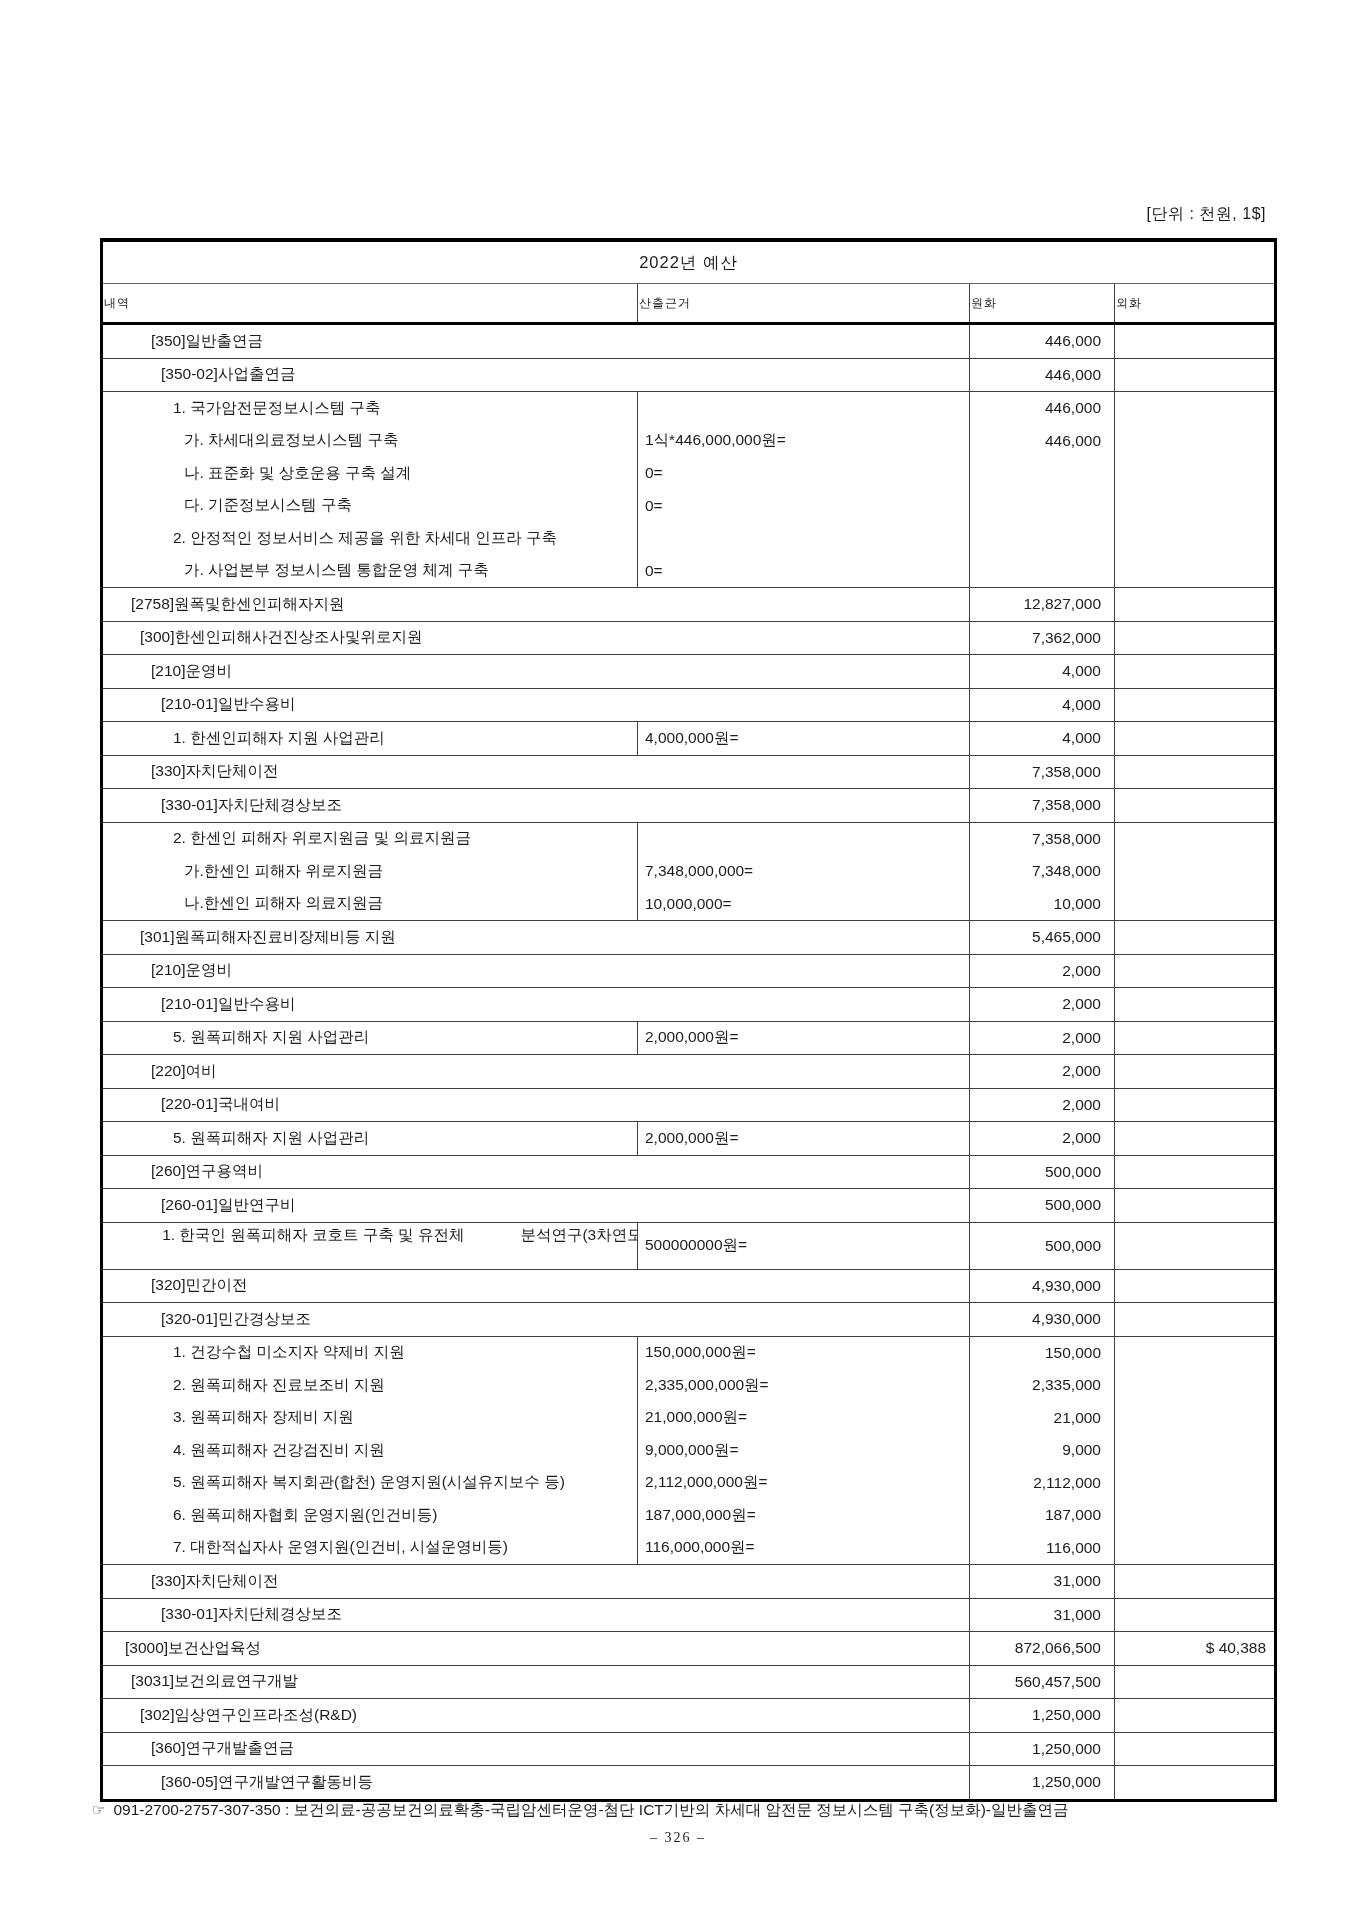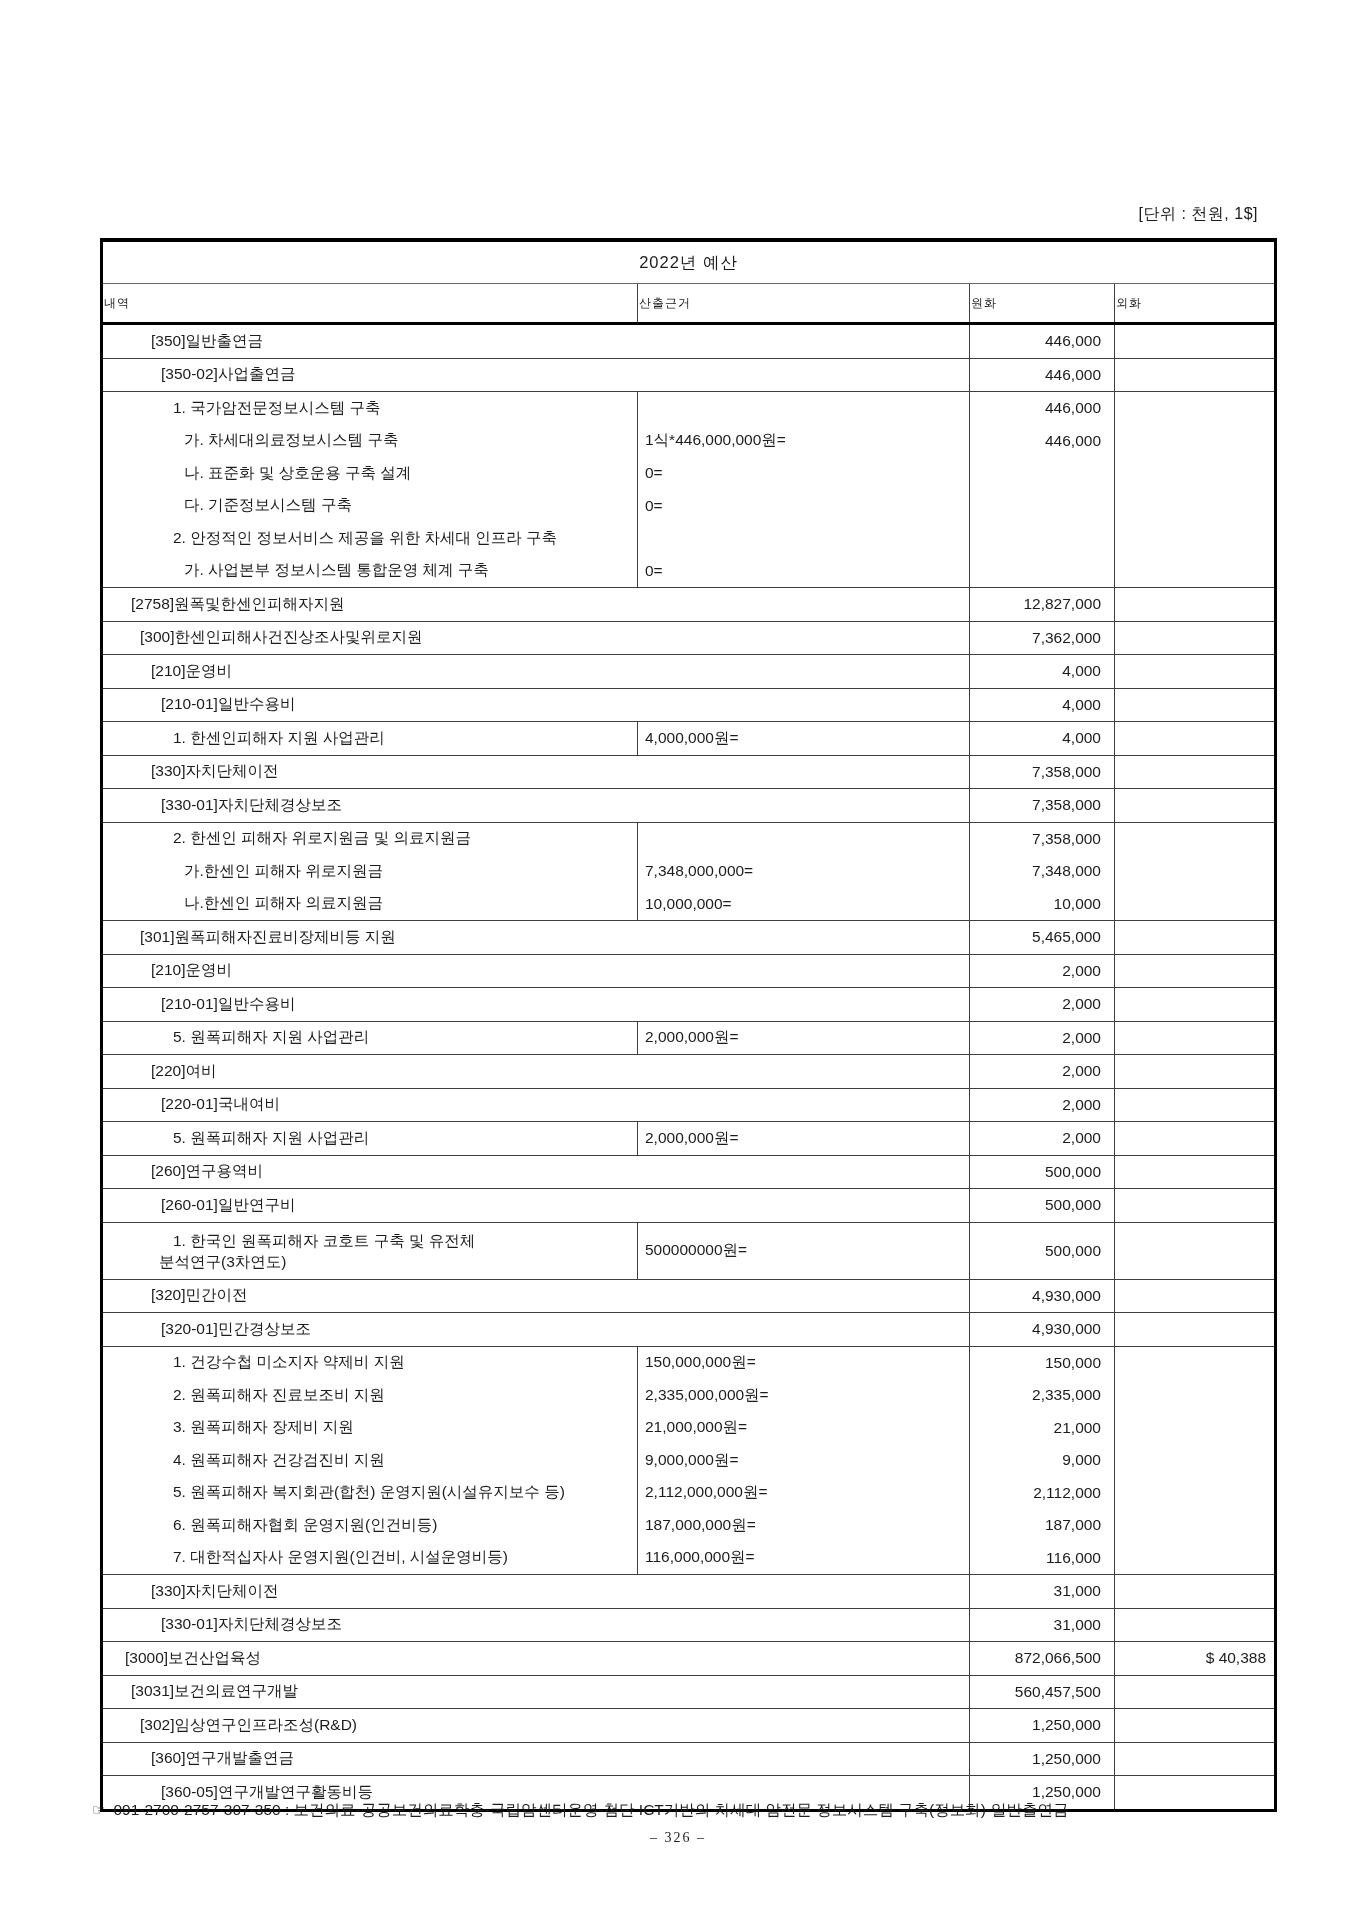--- a/index.html
+++ b/index.html
@@ -6,21 +6,21 @@
     margin: 0; padding: 0;
     background: #ffffff;
     width: 1356px; height: 1920px;
     font-family: "Liberation Sans", sans-serif;
     color: #1c1c1c;
     position: relative;
   }
   .unit-label {
     position: absolute;
     top: 204px;
-    right: 98px;
+    right: 90px;
     font-size: 16px;
     letter-spacing: 0.5px;
     white-space: nowrap;
   }
   table.budget {
     position: absolute;
     left: 100px; top: 238px;
     width: 1174px;
     border-collapse: collapse;
     table-layout: fixed;
@@ -81,21 +81,21 @@
     display: flex;
     align-items: center;
     white-space: nowrap;
     overflow: hidden;
   }
   .bl.num { justify-content: flex-end; padding-right: 13px; }
   .bl.basis { padding-left: 7px; }
 
   
   tr.two-line td { height: 46px; }
-  .tl-wrap { display: flex; flex-direction: column; justify-content: center; height: 56px; }
+  .tl-wrap { display: flex; flex-direction: row; justify-content: center; height: 44px; }
   .tl-line1 { line-height: 21px; }
   .tl-line2 { line-height: 21px; padding-left: 56px; }
   tr.two-line td.c-name { white-space: normal; }
   tr.two-line .tl-line1, tr.two-line .tl-line2 { white-space: nowrap; }
 
   .footnote {
     position: absolute;
     left: 92px; top: 1800px;
     font-size: 15.5px;
     white-space: nowrap;

